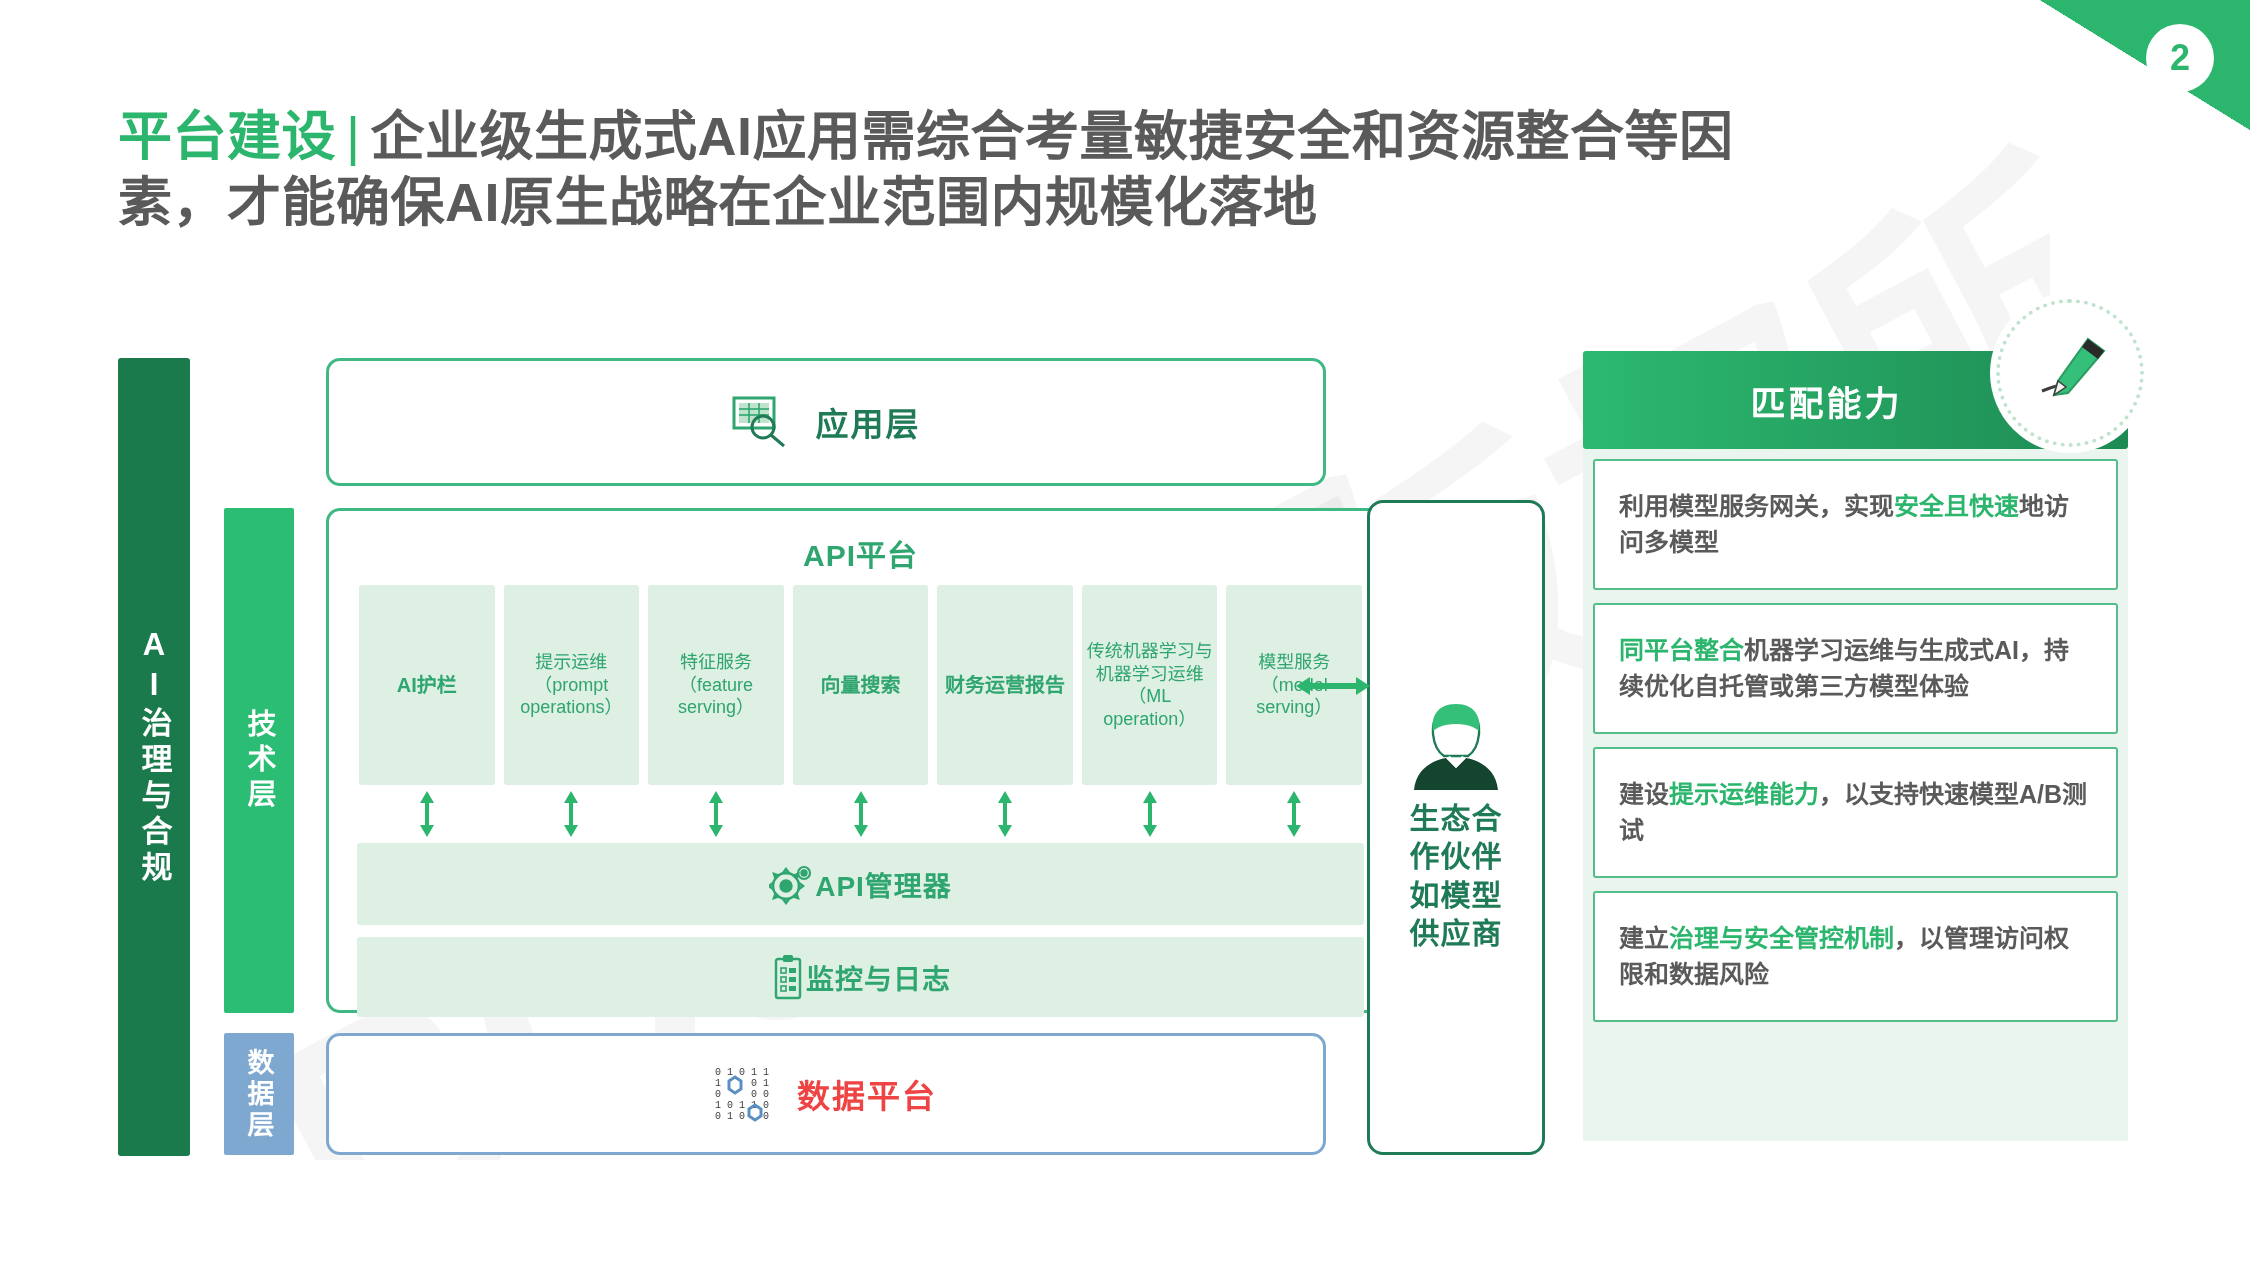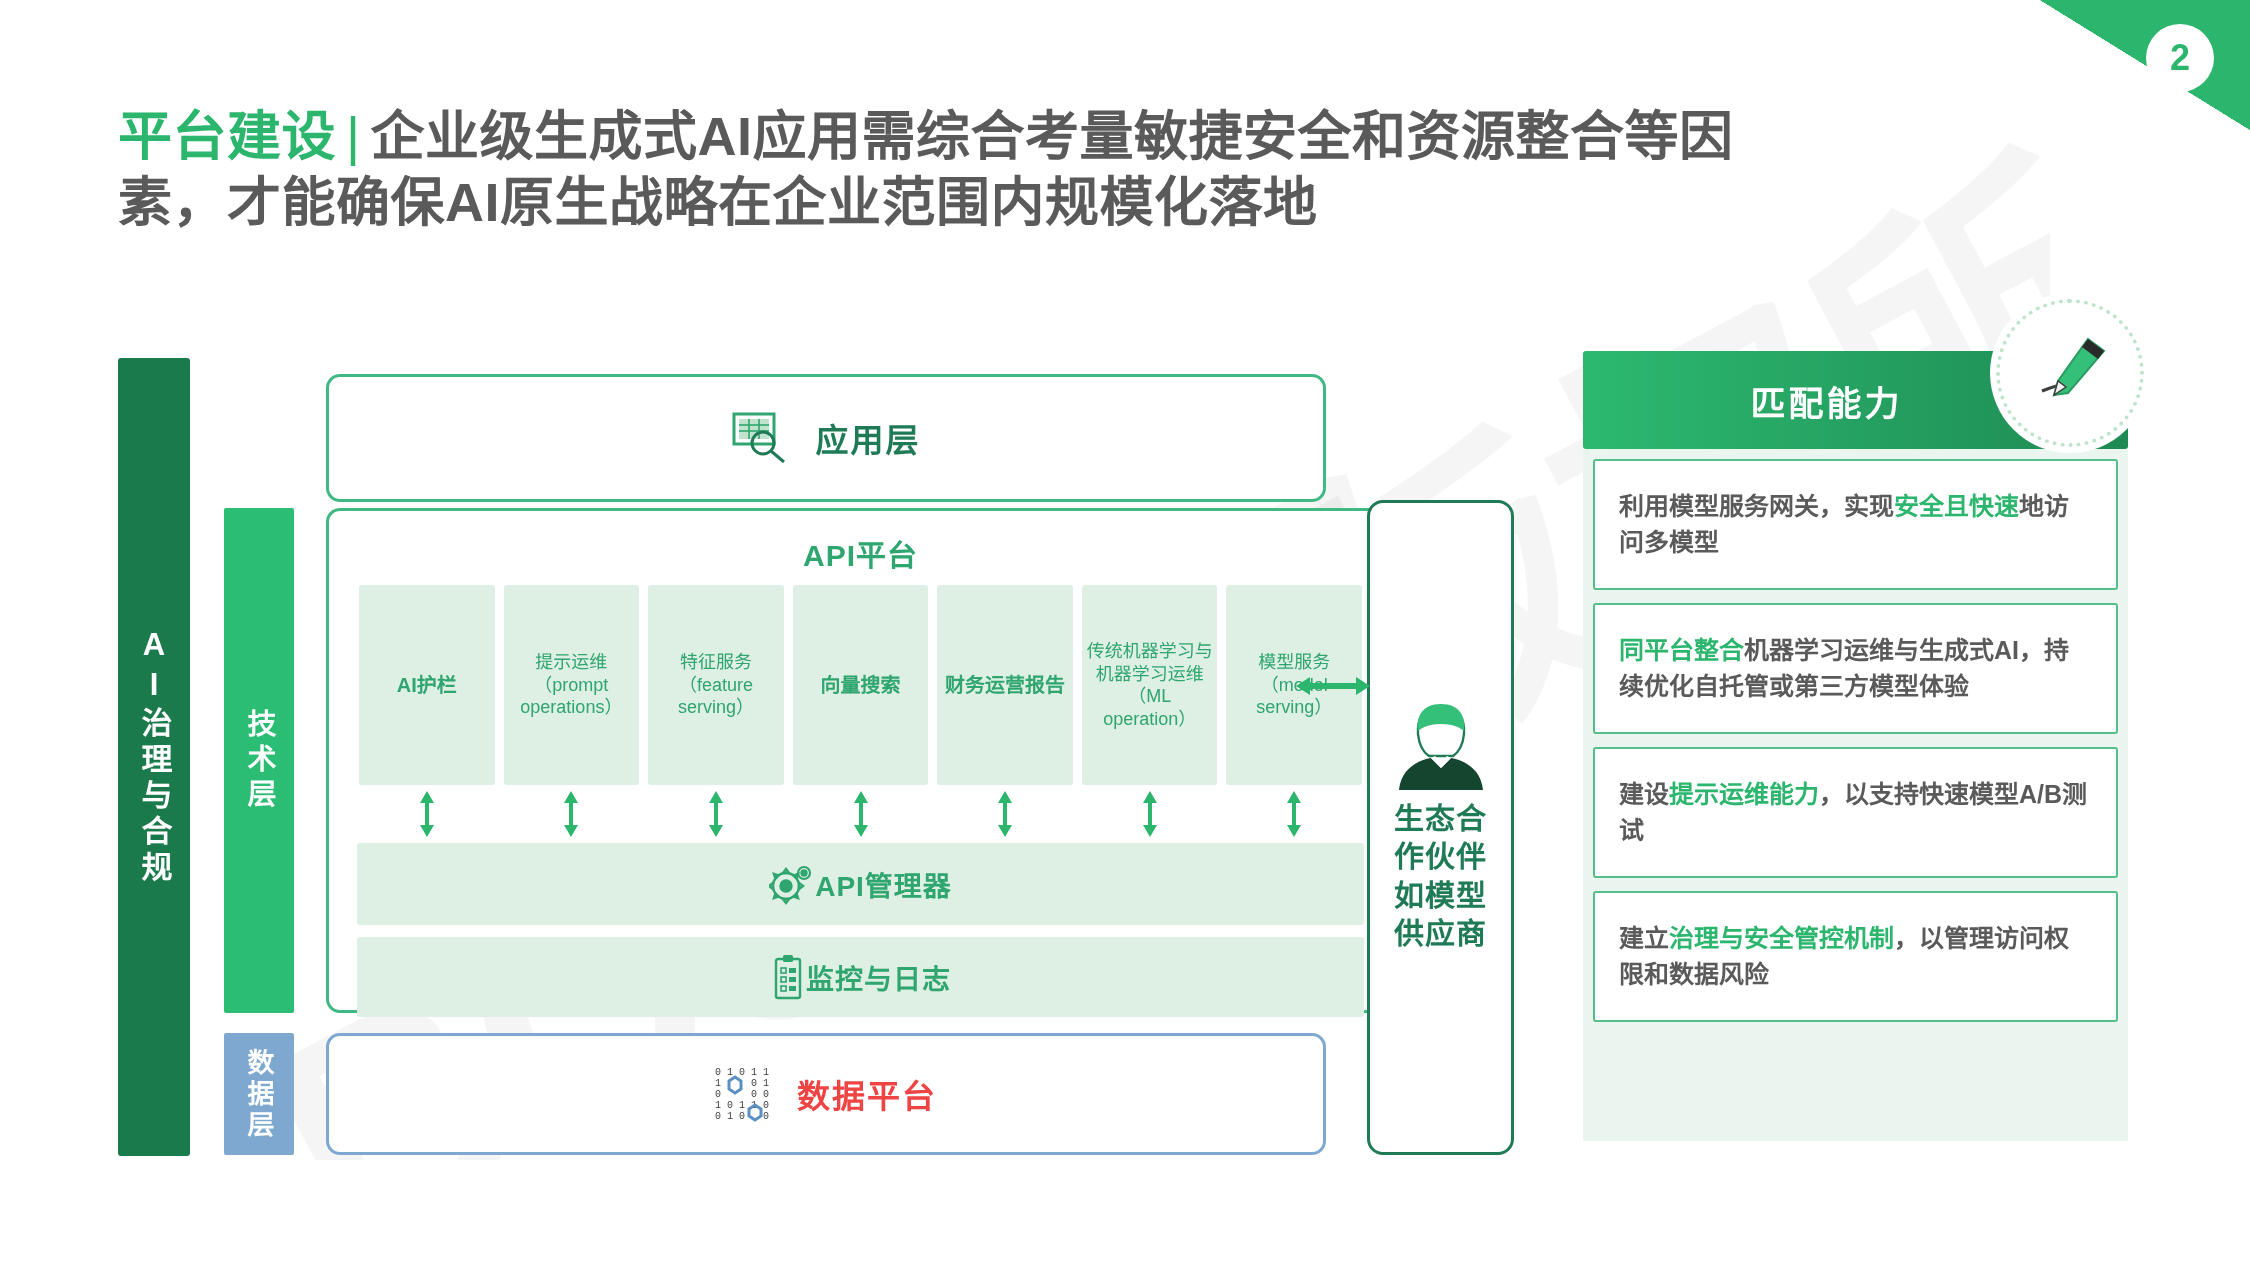--- a/index.html
+++ b/index.html
@@ -83,21 +83,21 @@
   
   .data-bar{
     position:absolute; left:106px; top:675px; width:70px; height:122px;
     background:#7fa8d1; border-radius:2px;
     display:flex; align-items:center; justify-content:center;
   }
   .data-bar .vert-text{ font-size:27px; letter-spacing:4px;}
 
   
   .app-card{
-    position:absolute; left:208px; top:16px; width:1000px; height:128px;
+    position:absolute; left:208px; top:0; width:1000px; height:128px;
     border:3px solid #3fb883; border-radius:14px; background:#fff;
     display:flex; align-items:center; justify-content:center; gap:26px;
   }
   .layer-label{ color:#1f7a56; font-weight:bold; font-size:33px; letter-spacing:2px;}
 
   
   .api-card{
     position:absolute; left:208px; top:150px; width:1069px; height:505px;
     border:3px solid #3fb883; border-radius:14px; background:#fff;
     padding: 14px 16px 12px 16px;
@@ -130,21 +130,21 @@
   
   .data-card{
     position:absolute; left:208px; top:675px; width:1000px; height:122px;
     border:3px solid #7fa8d1; border-radius:14px; background:#fff;
     display:flex; align-items:center; justify-content:center; gap:24px;
   }
   .data-label{ color:#ef4444; font-weight:bold; font-size:33px; letter-spacing:2px;}
 
   
   .partner-card{
-    position:absolute; left:1367px; top:500px; width:147px; height:655px;
+    position:absolute; left:1367px; top:500px; width:178px; height:655px;
     border:3px solid #1f7a56; border-radius:16px; background:#fff; z-index:4;
     display:flex; flex-direction:column; align-items:center; justify-content:center;
     gap:10px;
   }
   .partner-label{
     color:#1f7a56; font-weight:bold; font-size:30px; line-height:1.28;
     width: 108px; text-align:center; letter-spacing:1px;
   }
   .connector{
     position:absolute; left:1296px; top:672px; width:74px; height:28px; z-index:5;

